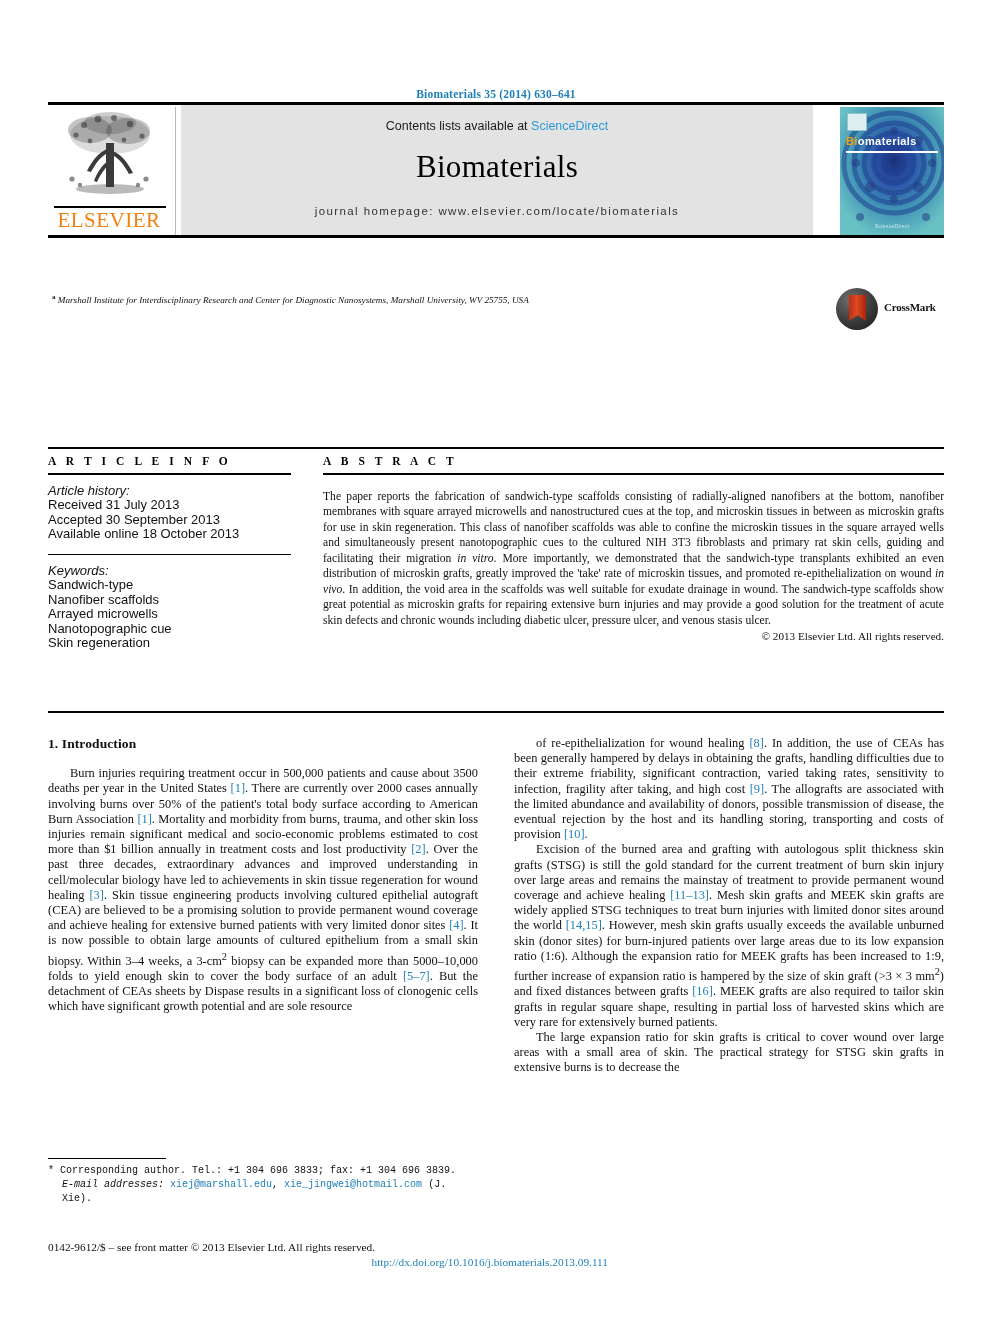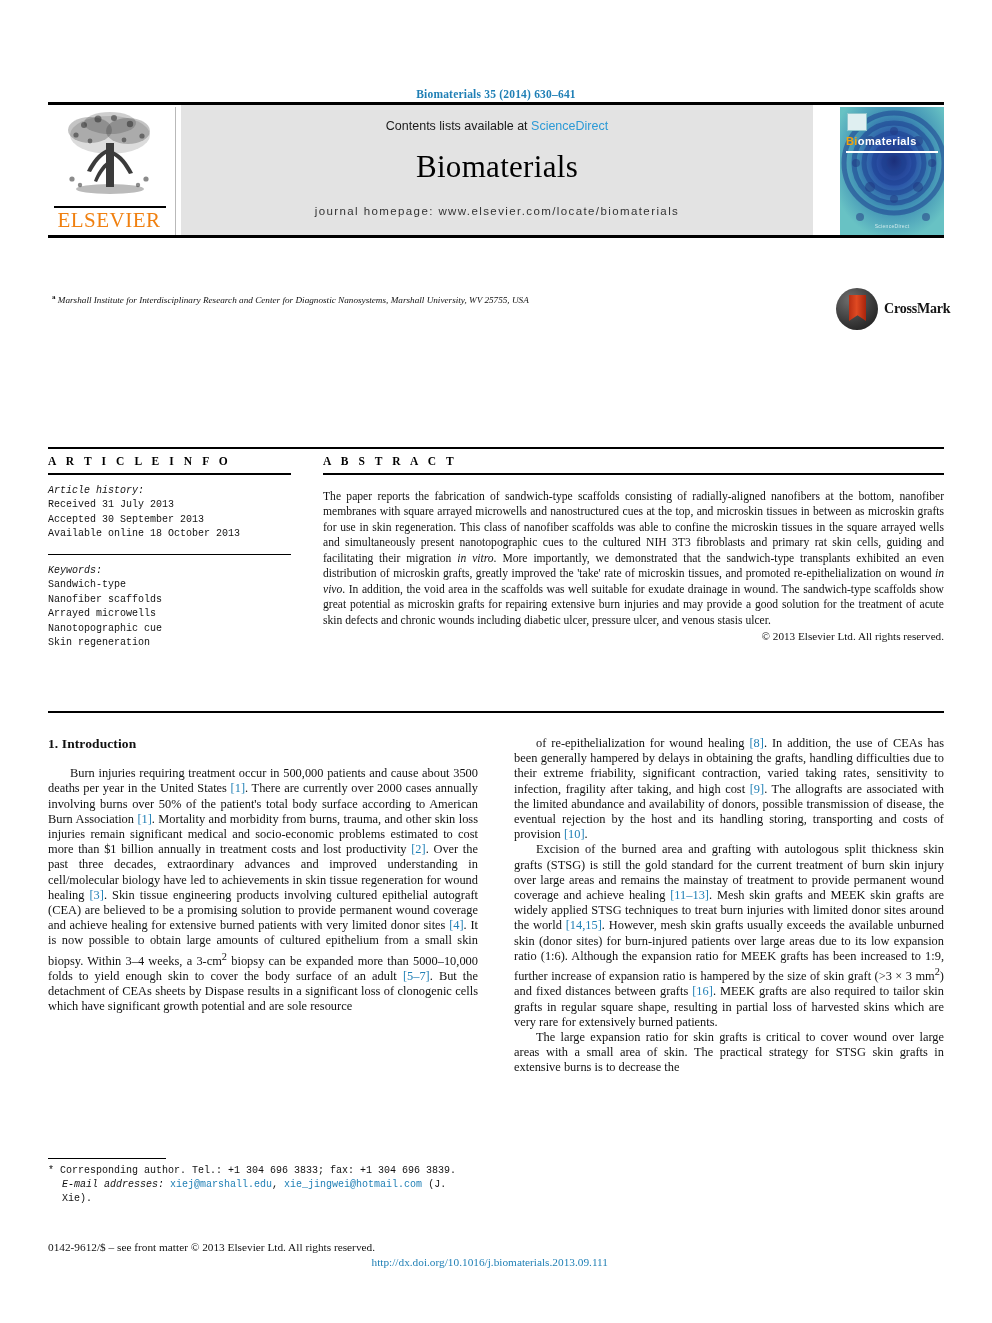--- a/index.html
+++ b/index.html
@@ -226,21 +226,21 @@
     position: absolute;
     left: 13px; top: 7px;
     width: 17px; height: 26px;
     background: linear-gradient(90deg,#b92f14 0%, #e04a22 45%, #a8240c 100%);
     clip-path: polygon(0 0, 100% 0, 100% 100%, 50% 78%, 0 100%);
   }
   .cm-text {
     position: absolute;
     left: 48px; top: 13px;
     font-family: "Liberation Serif", serif;
-    font-size: 14px;
+    font-size: 11px;
     font-weight: bold;
     color: #141414;
     letter-spacing: -.2px;
   }
 
   
   .panel {
     position: absolute;
     left: 48px;
     top: 455px;
@@ -276,22 +276,22 @@
     color: #000;
   }
   .hr-thin {
     margin-top: 6px;
     width: 100%;
     height: 1.6px;
     background: #000;
   }
   .info-group {
     margin-top: 9px;
-    font-family: Liberation Mono, monospace;
-    font-size: 10px;
+    font-family: Liberation Sans, sans-serif;
+    font-size: 13px;
     line-height: 14.5px;
     color: #111;
   }
   .info-group .lbl {
     font-style: italic;
   }
   .info-sep {
     margin-top: 12px;
     width: 100%;
     height: 1.3px;

